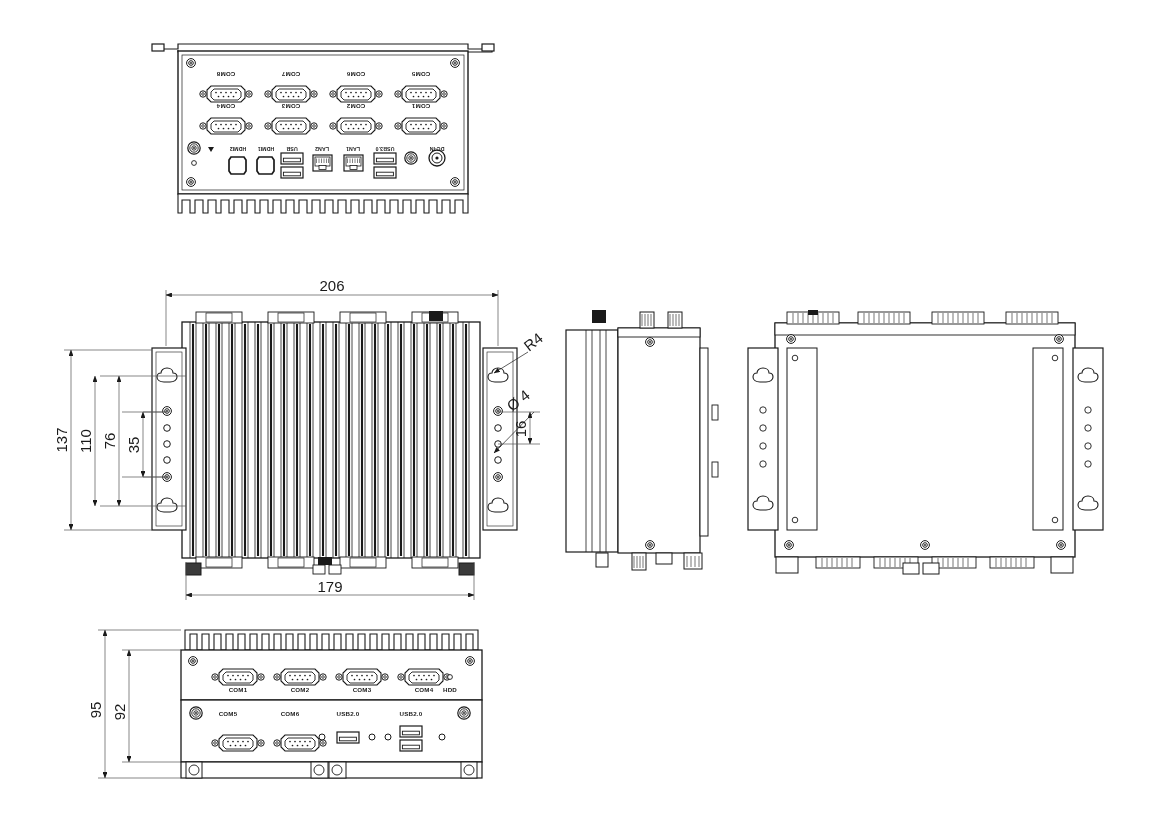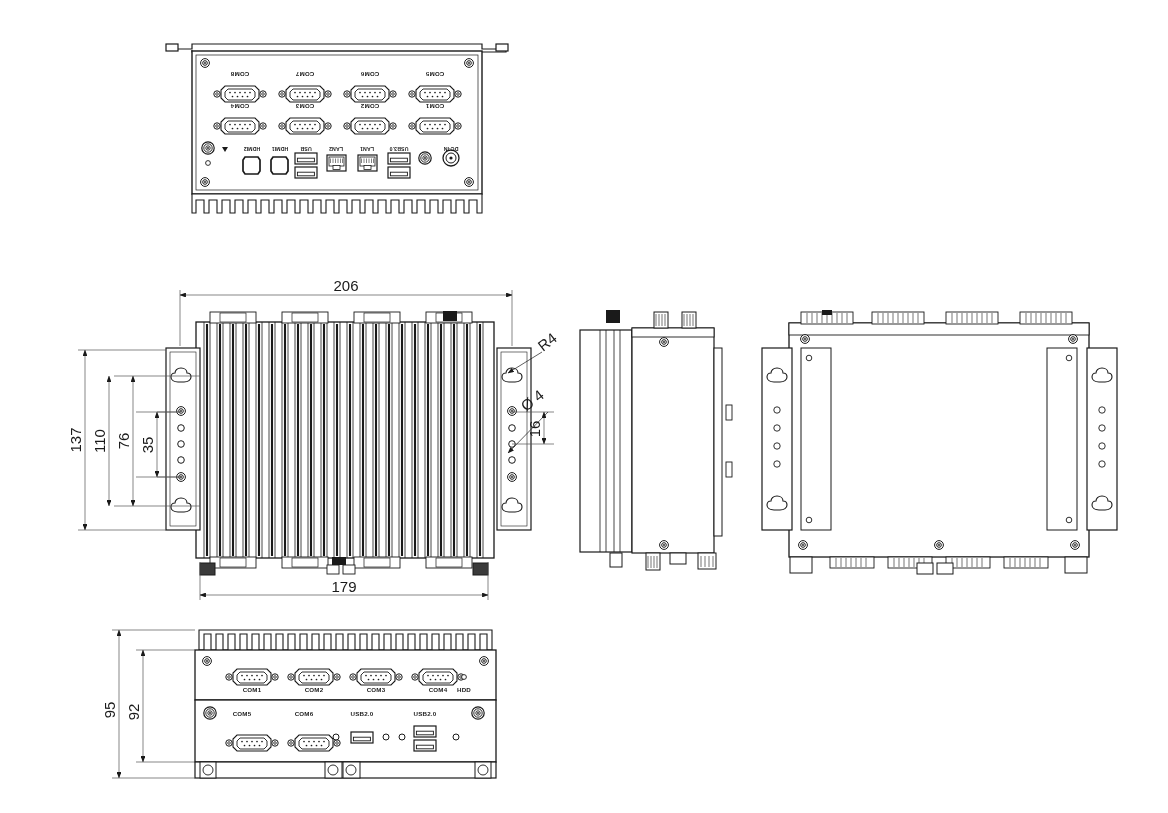--- a/index.html
+++ b/index.html
@@ -1,19 +1,19 @@
 <!DOCTYPE html>
 <html><head>
 <meta charset="utf-8">
 <title>Mechanical Drawing</title>
 <style>
   html,body{margin:0;padding:0;background:#ffffff;}
   body{width:1168px;height:813px;position:relative;overflow:hidden;
        font-family:"Liberation Sans", sans-serif;color:#1a1a1a;}
-  .stage{position:absolute;left:14px;top:0;width:1032px;height:813px;}
+  .stage{position:absolute;left:0;top:0;width:1032px;height:813px;}
   svg{display:block;}
   text{font-family:"Liberation Sans", sans-serif;fill:#1a1a1a;}
   .dimtxt{font-size:15px;}
   .lbl{font-size:6.2px;font-weight:bold;letter-spacing:0.2px;}
   .lbl2{font-size:5.2px;font-weight:bold;letter-spacing:0.1px;}
 </style>
 </head>
 <body>
 
 <div class="stage">

